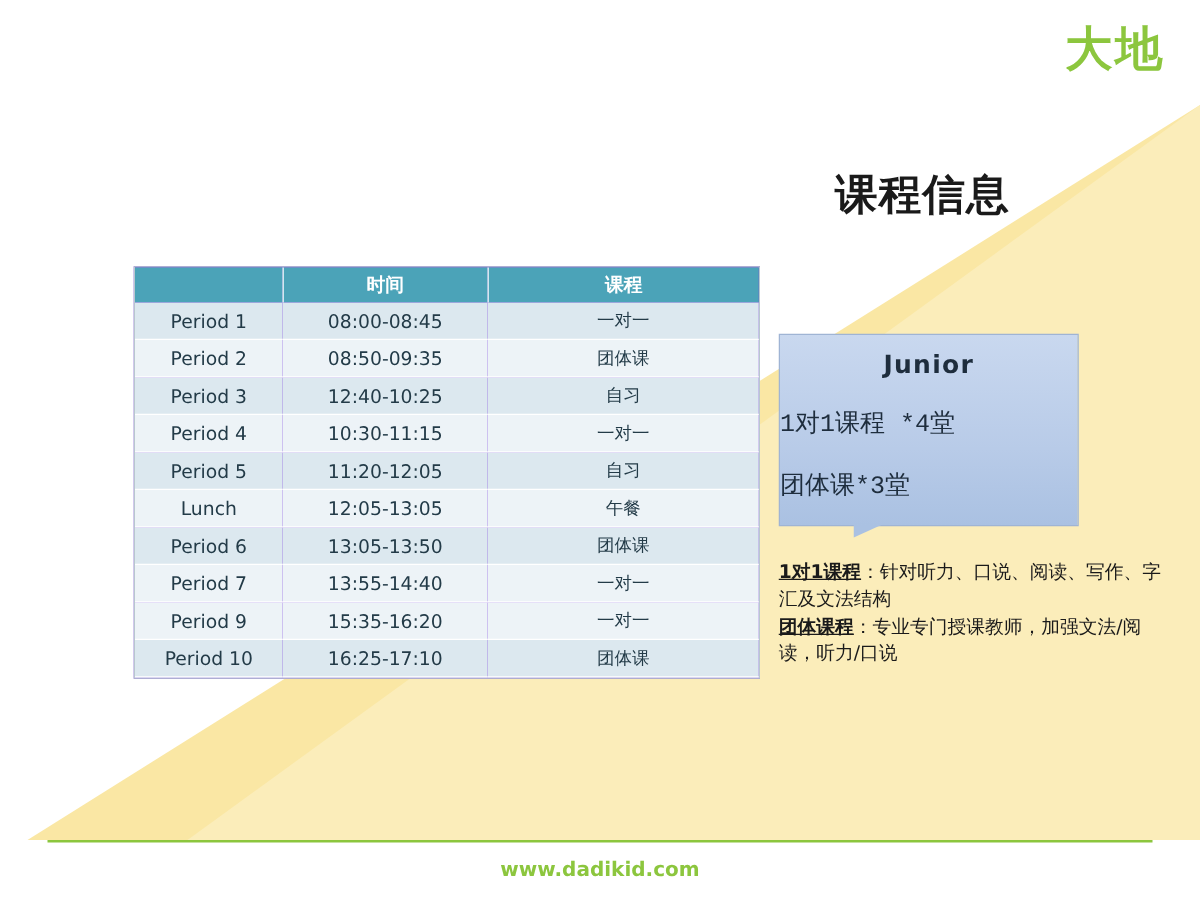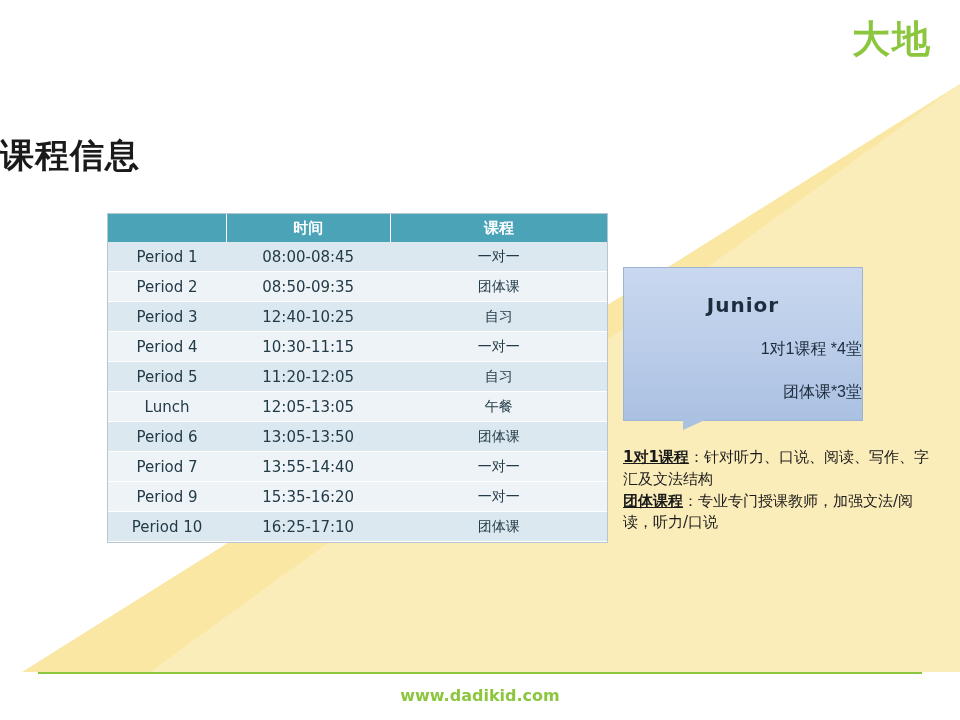--- a/index.html
+++ b/index.html
@@ -45,21 +45,21 @@
     font-family: "DejaVu Sans", "Liberation Sans", sans-serif;
     line-height: 1;
   }
 
   
   .title {
     position: absolute;
     left: 0;
     top: 133px;
     width: 808px;
-    text-align: left;
+    text-align: right;
     font-size: 34px;
     font-weight: bold;
     color: #1a1a1a;
     z-index: 4;
     font-family: "DejaVu Sans", "Liberation Sans", sans-serif;
     letter-spacing: 1px;
   }
 
   
   .table-wrap {
@@ -129,35 +129,35 @@
     position: absolute;
     left: 60px;
     top: 153px;
     width: 0;
     height: 0;
     border-left: 22px solid #aac1e2;
     border-bottom: 10px solid transparent;
   }
   .callout h3 {
     margin: 0;
-    padding: 25px 0 0 0;
+    padding: 11px 0 0 0;
     text-align: center;
     font-size: 20px;
     font-weight: bold;
     color: #1e2d3d;
     letter-spacing: 1px;
     font-family: "DejaVu Sans", "Liberation Sans", sans-serif;
   }
   .callout p {
     margin: 0;
     padding: 22px 0 0 0;
-    text-align: right;
-    font-size: 16px;
+    text-align: left;
+    font-size: 20px;
     color: #1e2d3d;
-    font-family: Liberation Sans, sans-serif;
+    font-family: Liberation Mono, monospace;
   }
 
   
   .notes {
     position: absolute;
     left: 623px;
     top: 447px;
     width: 320px;
     z-index: 4;
     font-size: 15px;

